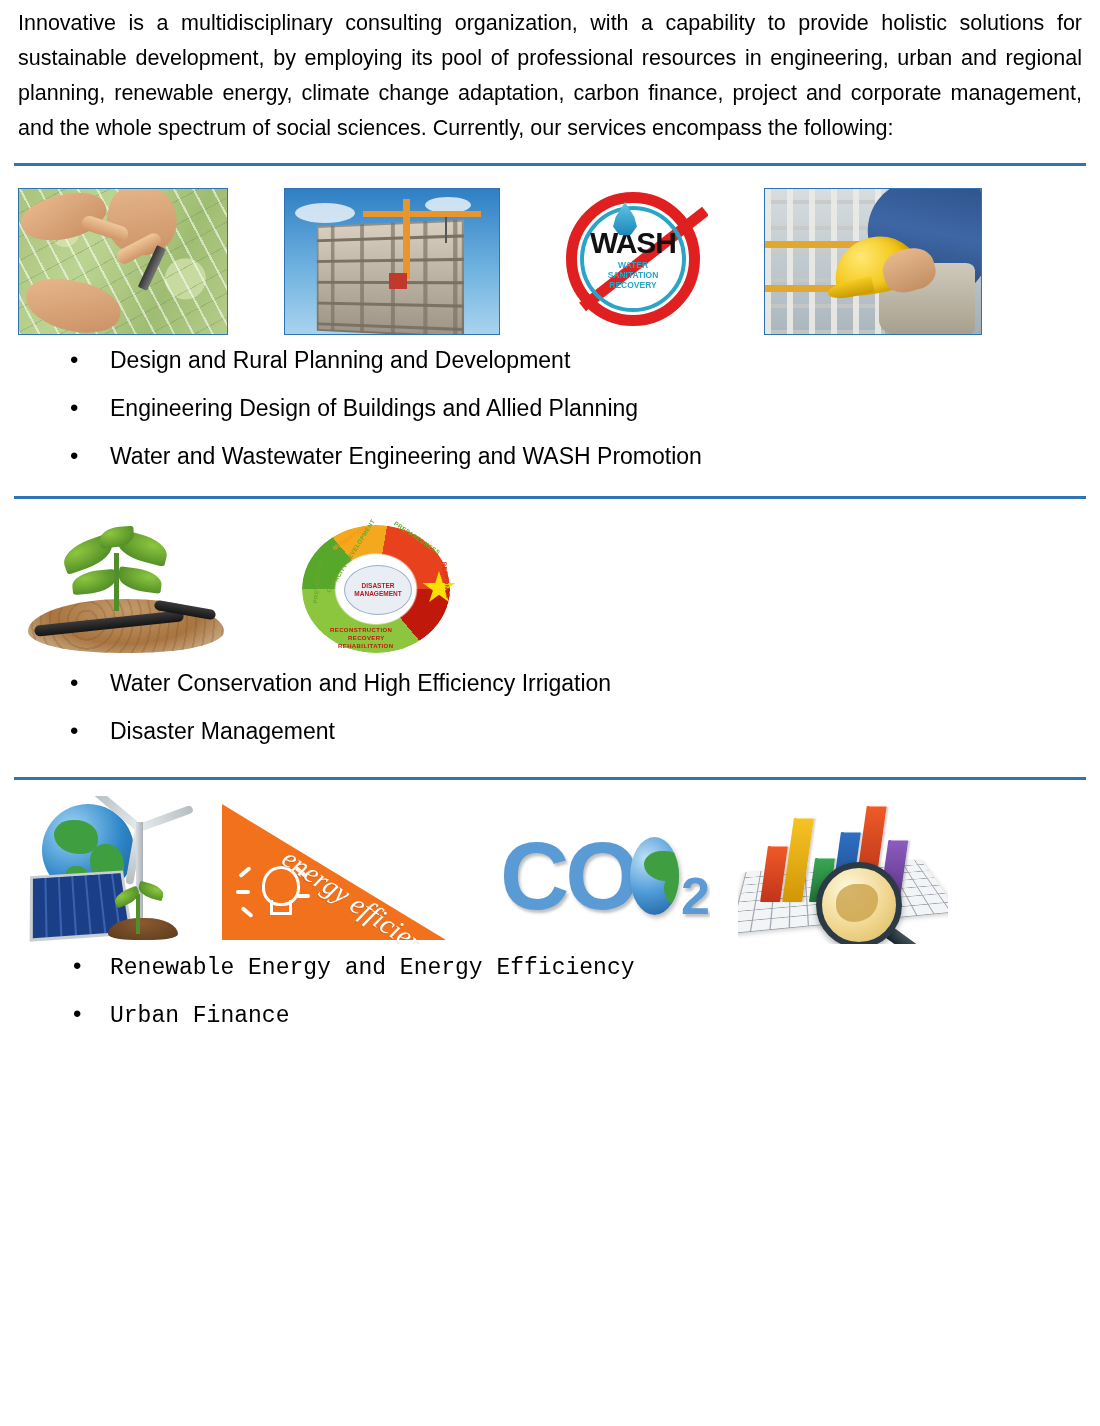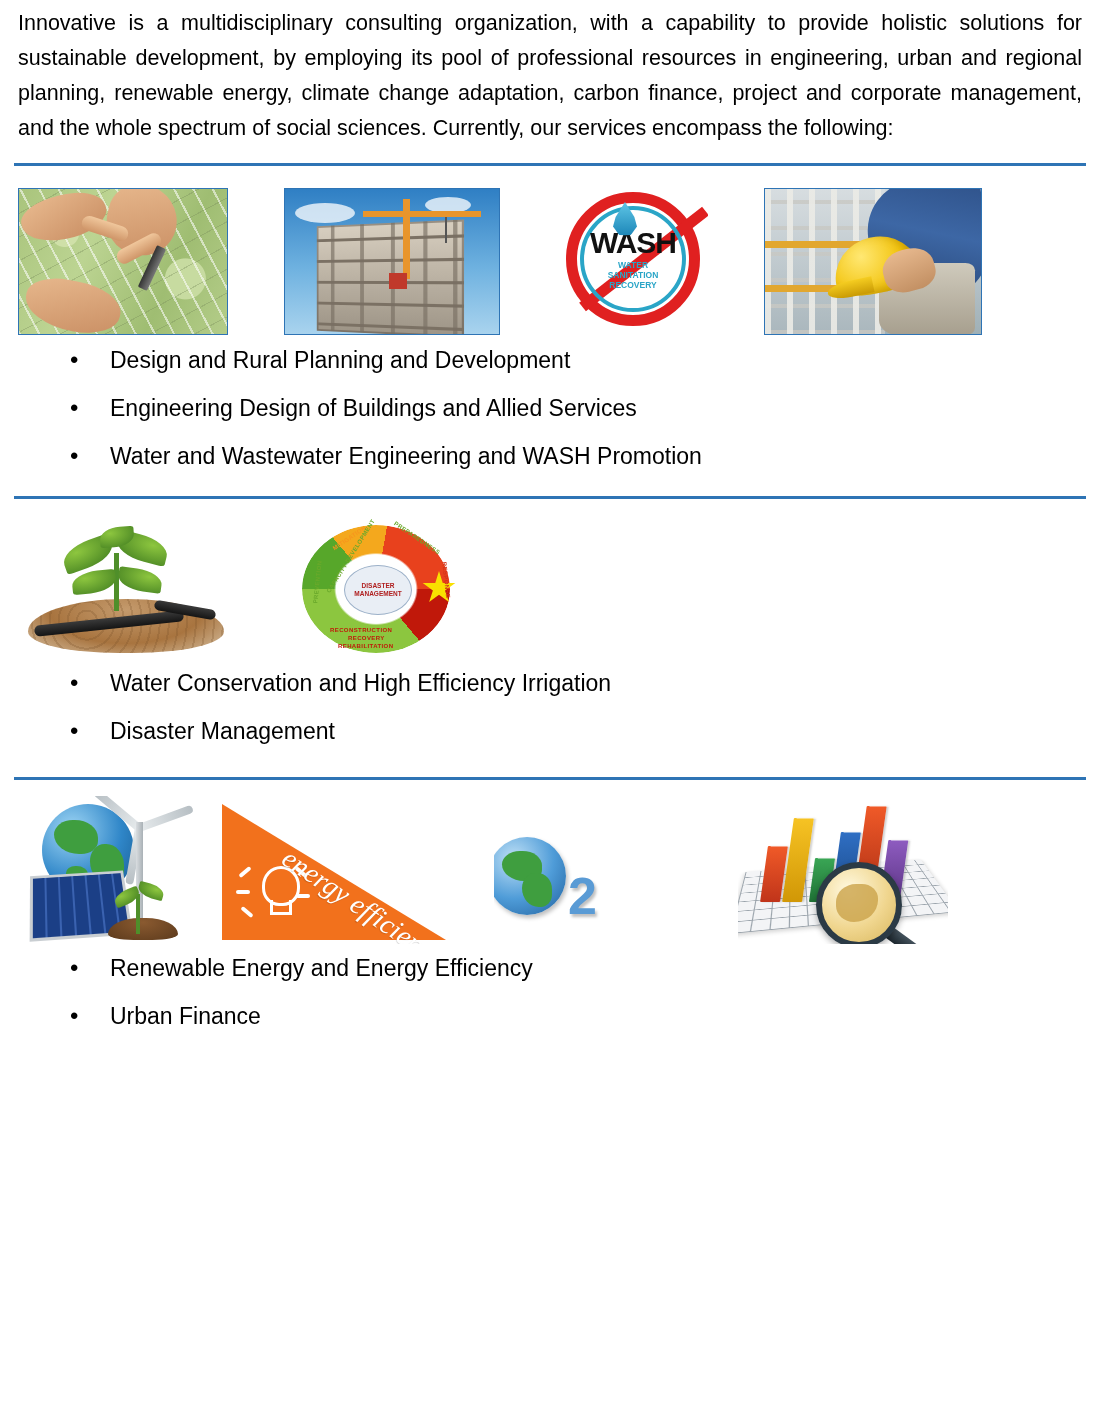--- a/index.html
+++ b/index.html
@@ -68,21 +68,21 @@
     content: "\2022";
     position: absolute;
     left: 56px;
     top: 0;
     font-size: 24px;
     line-height: 48px;
     color: #000;
   }
   .s1-list { margin-top: 22px; }
   .s2-list { margin-top: 30px; }
-  .s3-list { margin-top: 18px; }
+  .s3-list { margin-top: 18px; font-family: Liberation Mono, monospace; }
 
   
   .plan {
     width: 208px; height: 145px;
     background:
       radial-gradient(circle at 22% 30%, #cfe0a8 0 14px, transparent 15px),
       radial-gradient(circle at 62% 18%, #bcd391 0 18px, transparent 19px),
       radial-gradient(circle at 80% 62%, #c7dba0 0 20px, transparent 21px),
       linear-gradient(115deg, #a9c47c 0%, #bcd492 35%, #9fbd72 70%, #b4cd89 100%);
     position: relative;
@@ -573,21 +573,21 @@
           <div class="sleeve"></div>
           <div class="helmet"></div>
           <div class="hand2"></div>
         </div>
       </div>
 
     </div>
 
     <ul class="bullets s1-list">
       <li>Design and Rural Planning and Development</li>
-      <li>Engineering Design of Buildings and Allied Services</li>
+      <li>Engineering Design of Buildings and Allied Planning</li>
       <li>Water and Wastewater Engineering and WASH Promotion</li>
     </ul>
   </div>
 
   <hr class="rule" style="margin-top:16px">
 
   <div class="section">
     <div class="img-row" style="margin-top:20px">
 
       <div class="img-cell" style="margin-left:12px;">
@@ -670,20 +670,21 @@
           <div class="bulb">
             <div class="glass"></div>
             <div class="base"></div>
           </div>
           <div class="eff-text">energy efficiency</div>
         </div>
       </div>
 
       <div class="img-cell" style="margin-left:42px; margin-bottom:8px;">
         <div class="co2">
+          <span class="c-letter">CO</span>
           <span class="globe2">
             <span class="l a"></span>
               <span class="l b"></span>
           </span>
           <span class="sub2">2</span>
         </div>
       </div>
 
       <div class="img-cell" style="margin-left:28px;">
         <div class="audit">

